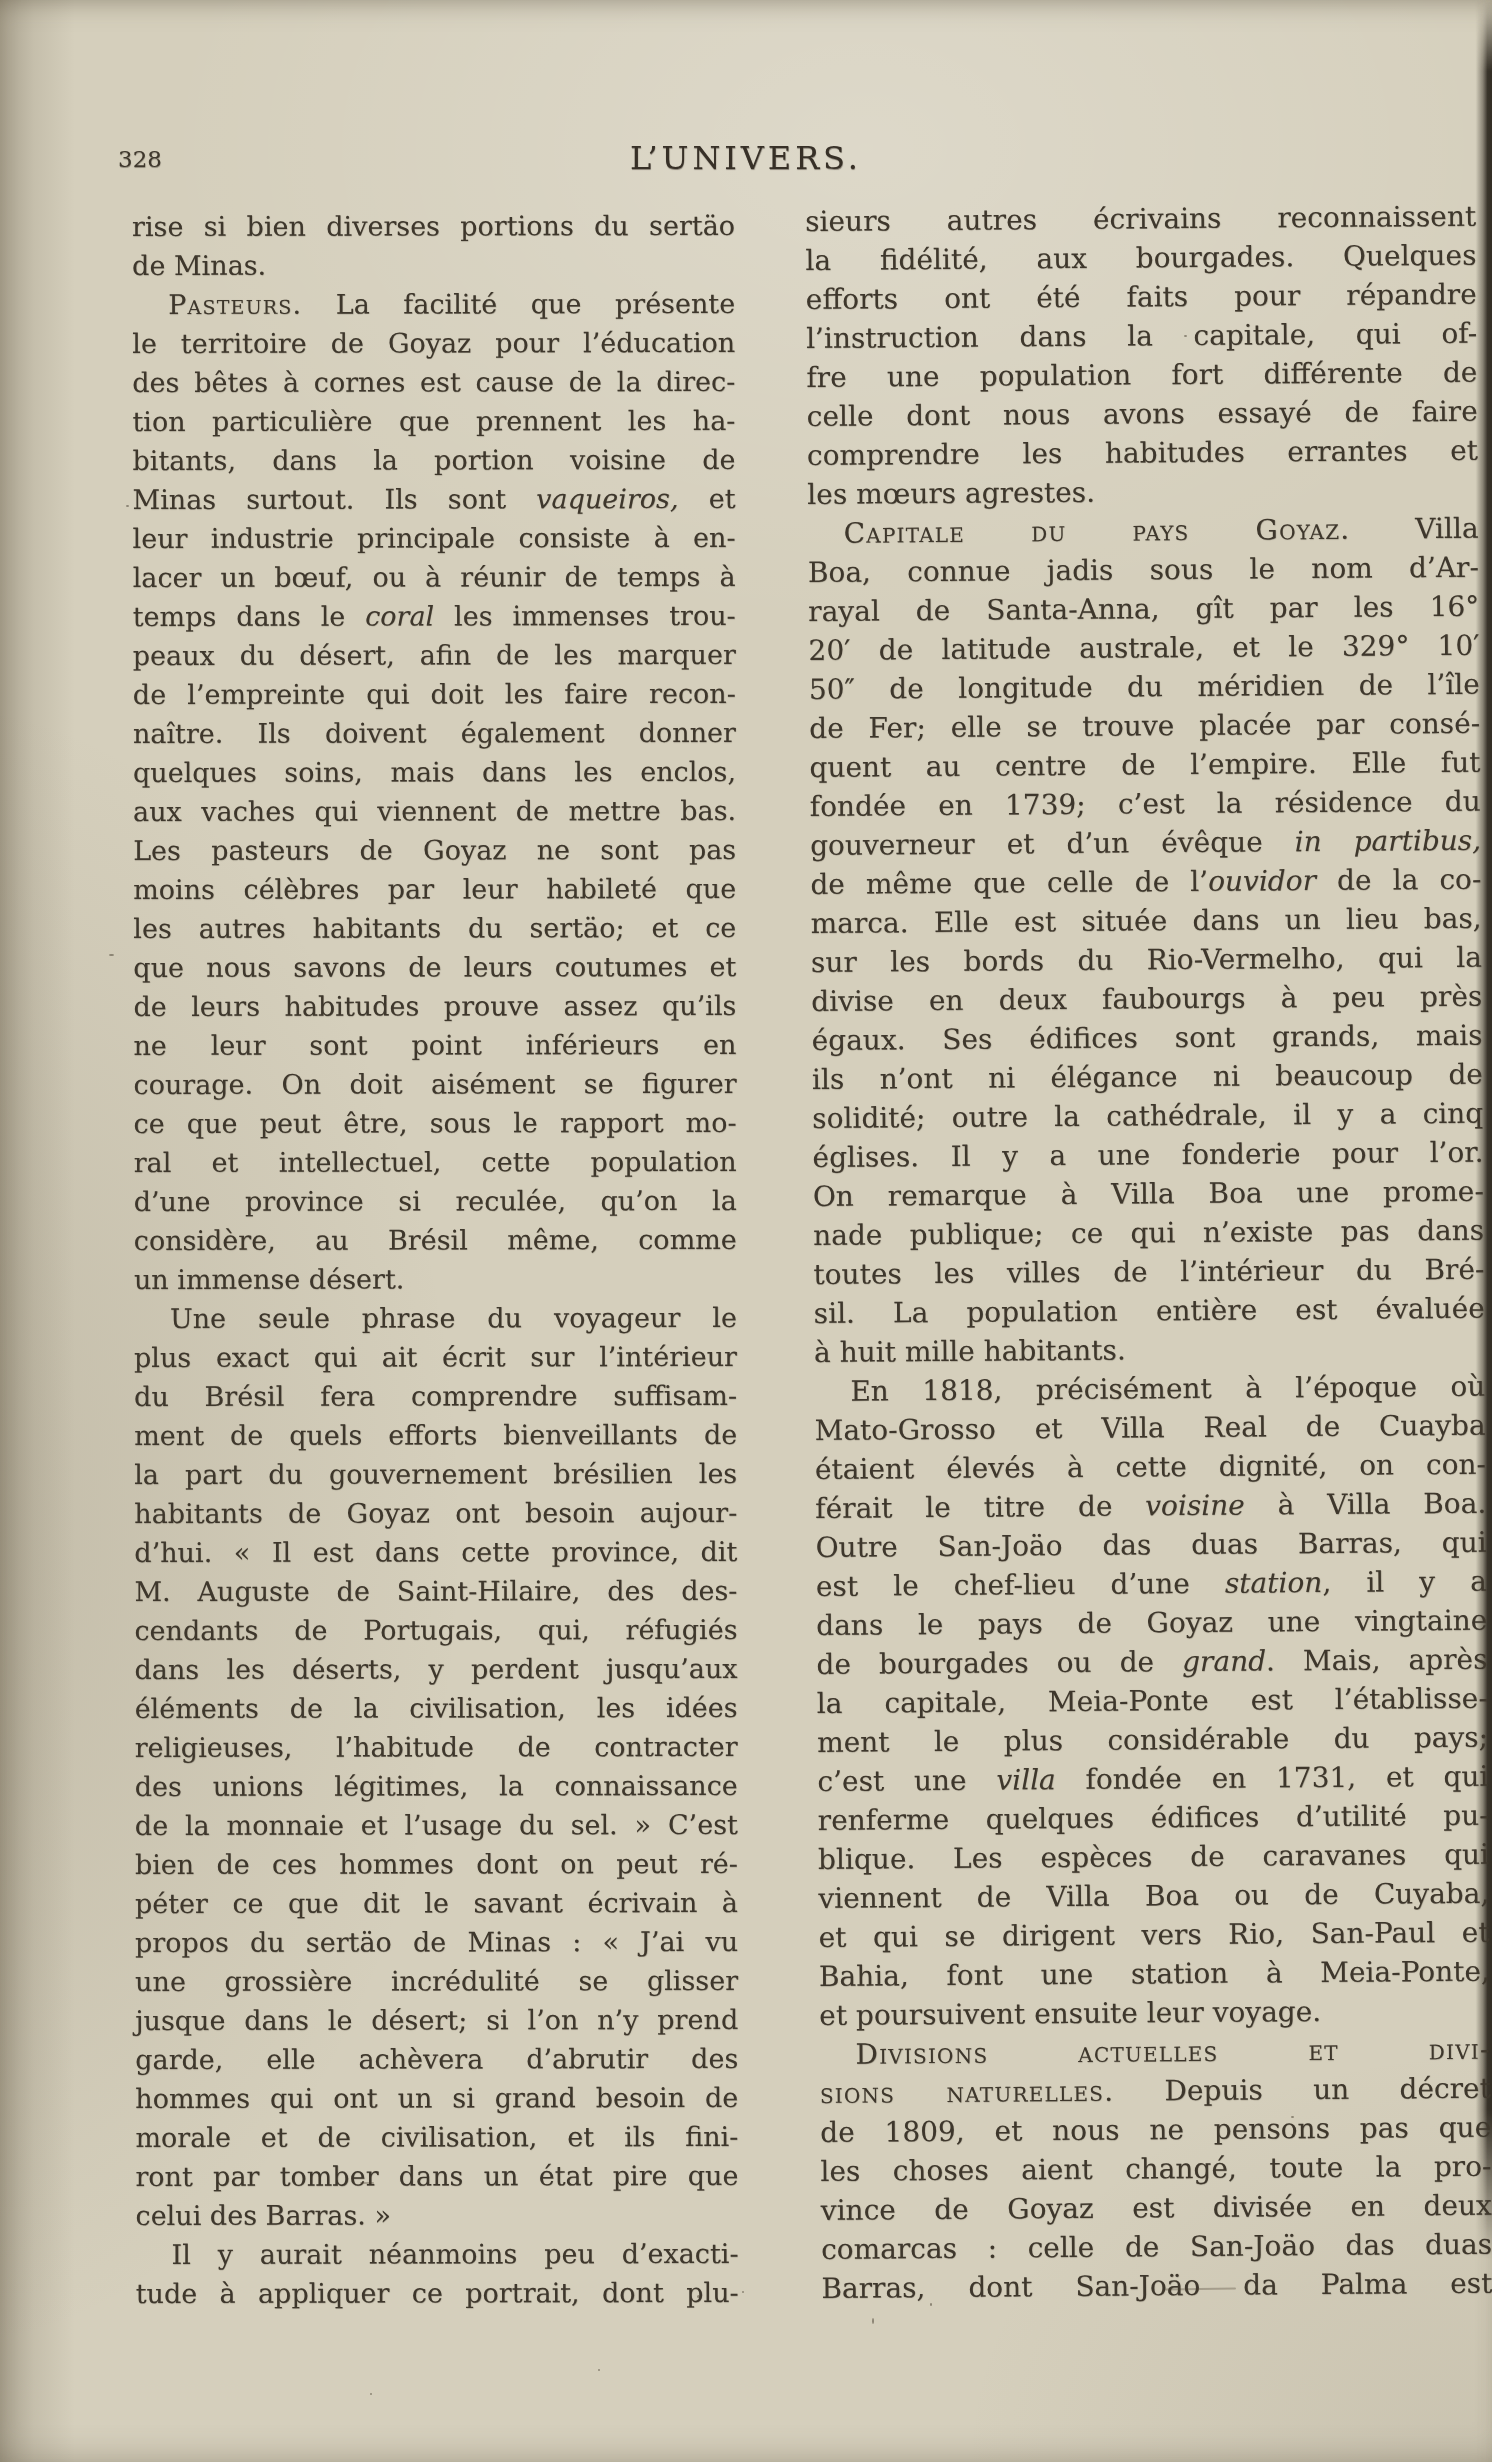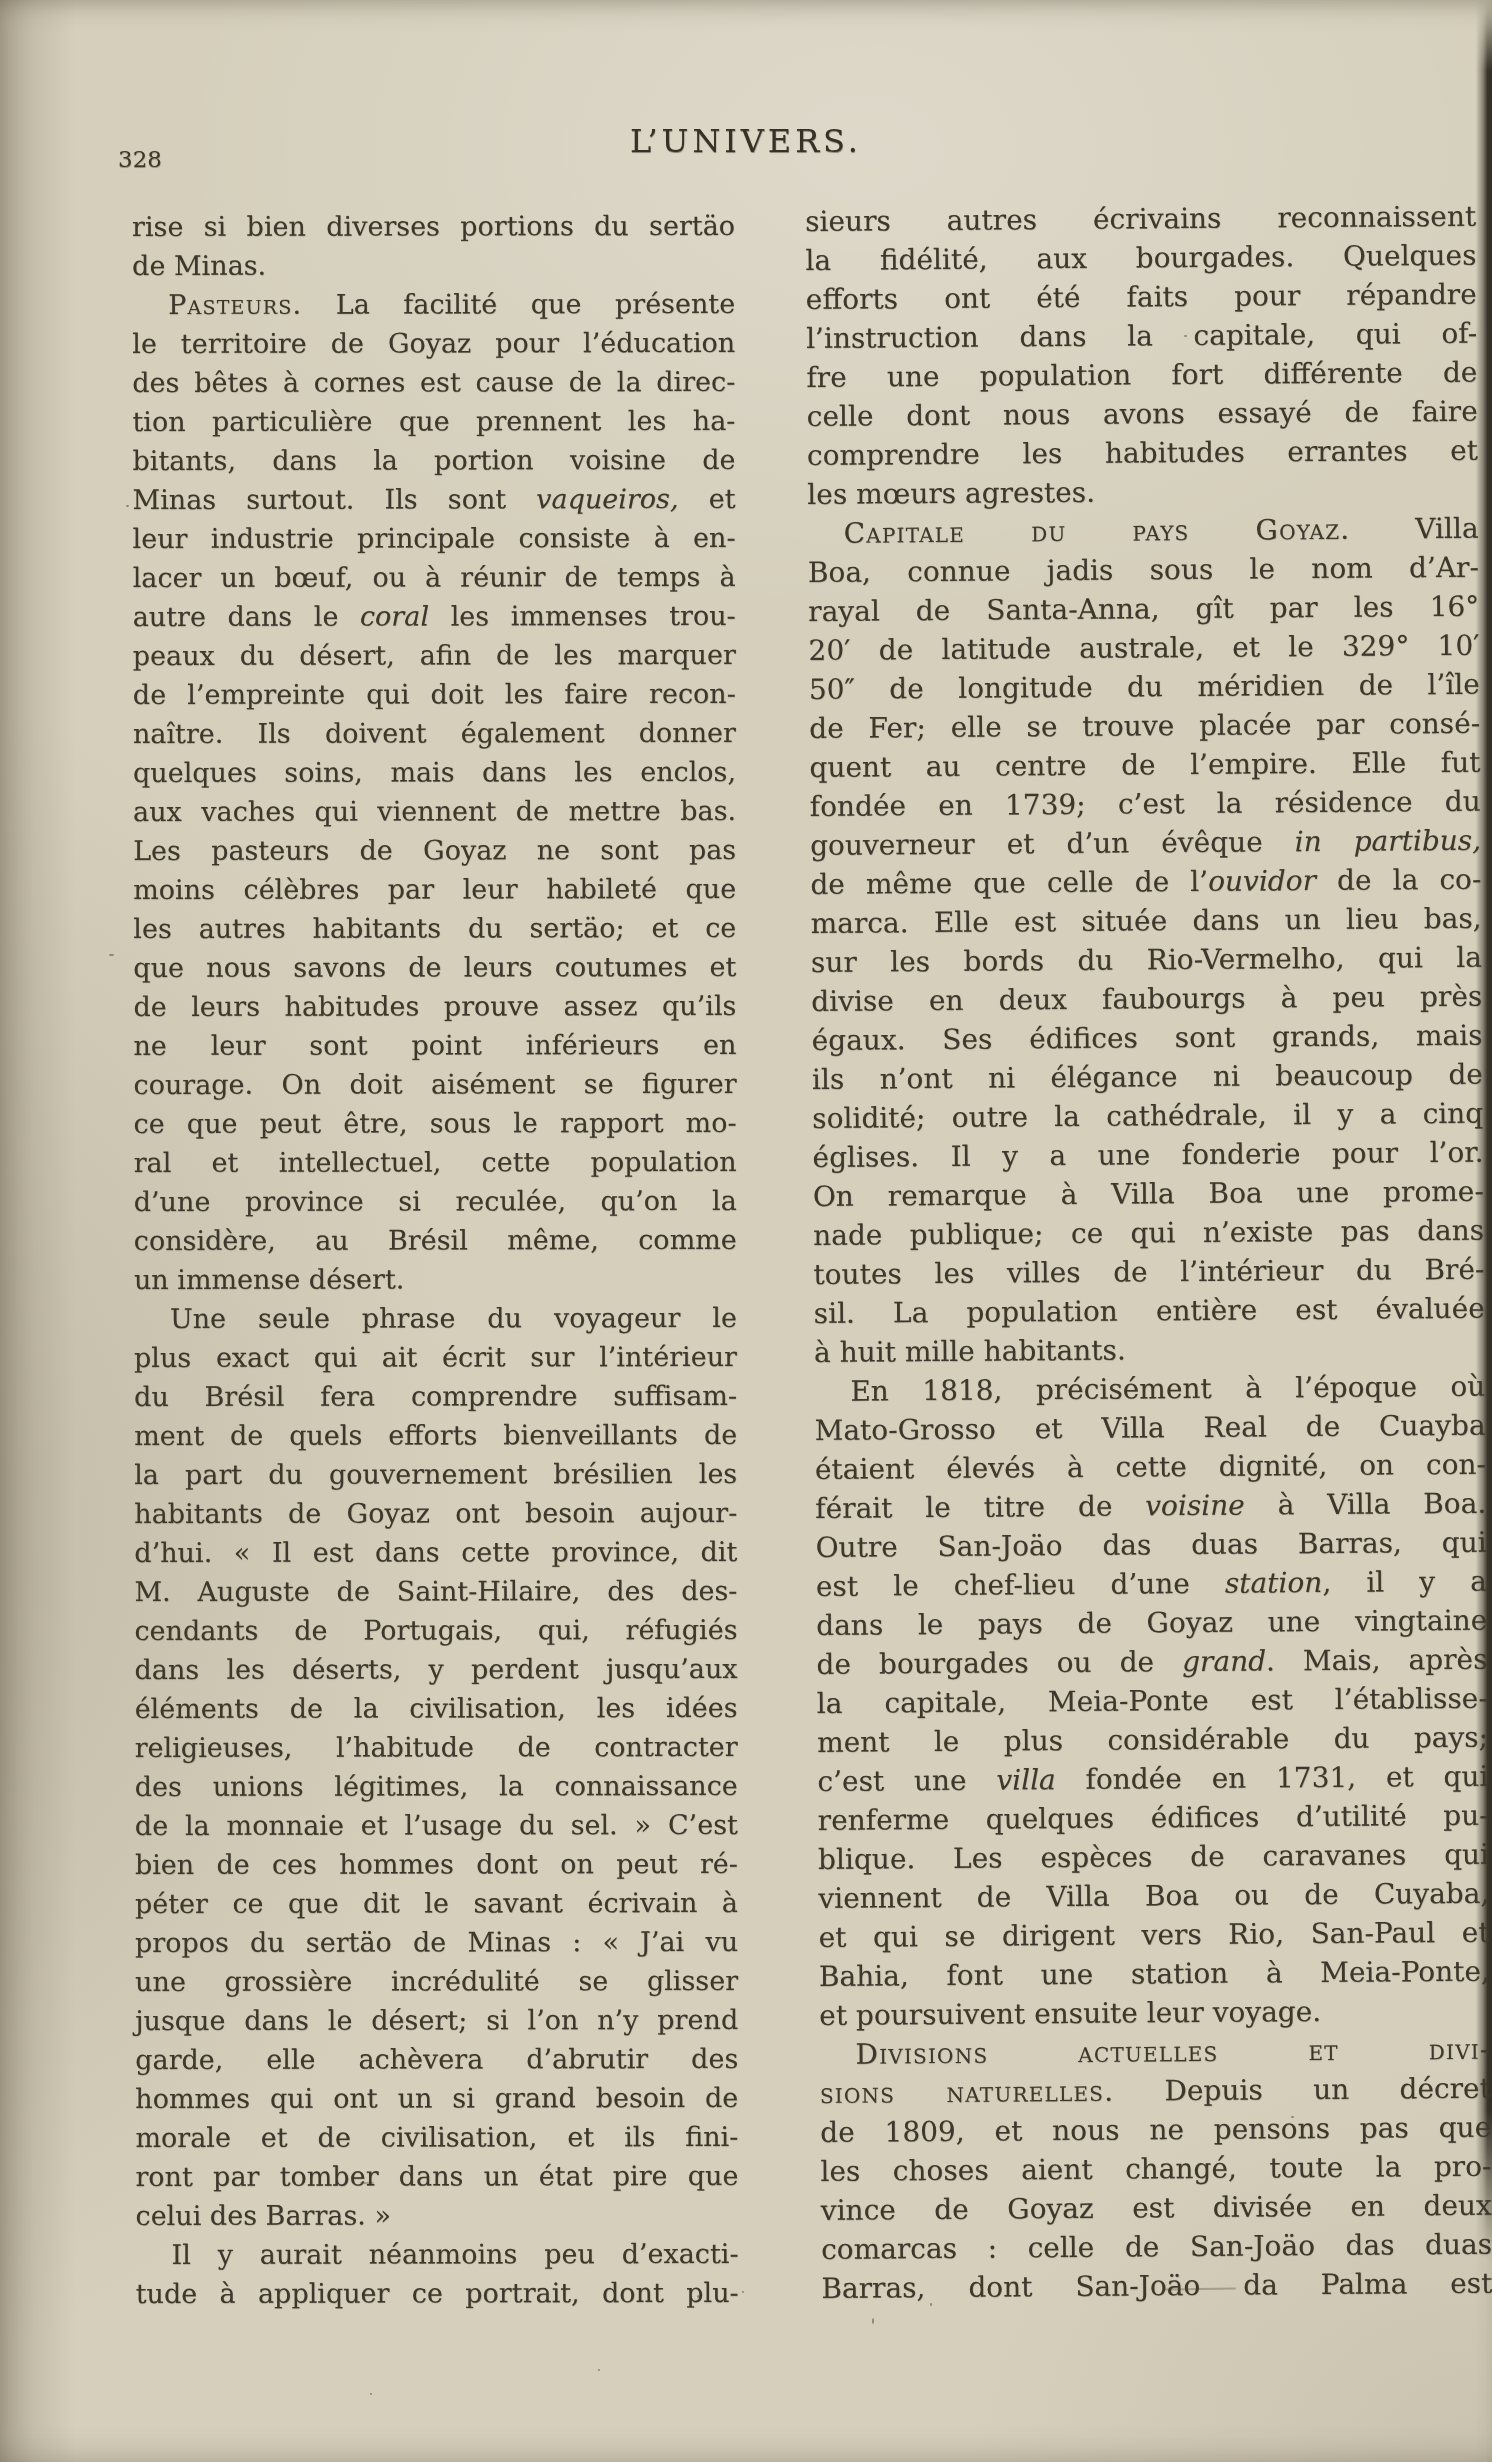--- a/index.html
+++ b/index.html
@@ -34,21 +34,21 @@
     -webkit-mask-image:linear-gradient(to bottom, transparent 0, #000 71px, #000 2110px, transparent 2259px);
             mask-image:linear-gradient(to bottom, transparent 0, #000 71px, #000 2110px, transparent 2259px);
     pointer-events:none;
   }
   .pagenum{
     position:absolute;left:118px;top:148px;
     font-size:23px;line-height:1;color:var(--ink);
     text-shadow:0.3px 0.5px 0.7px rgba(62,55,44,0.45);
   }
   .title{
-    position:absolute;left:630px;top:125px;
+    position:absolute;left:630px;top:142px;
     font-size:32px;line-height:1;letter-spacing:3.9px;color:#373027;
     text-shadow:0.3px 0.5px 0.8px rgba(55,48,39,0.5);
   }
   .col{position:absolute;color:var(--ink);}
   .col-left{left:132px;top:207px;width:603px;font-size:27px;transform:rotate(-0.1deg);transform-origin:0 0;}
   .col-right{left:805px;top:202px;width:671px;font-size:28px;transform:rotate(-0.45deg);transform-origin:0 0;}
   .line{
     height:39px;line-height:39px;
     text-align:justify;text-align-last:justify;
     text-shadow:0.3px 0.5px 0.7px rgba(62,55,44,0.42);
@@ -74,21 +74,21 @@
       <div class="line"><span>rise si bien diverses portions du sertäo</span></div>
       <div class="line pend"><span>de Minas.</span></div>
       <div class="line indent"><span class="sc">Pasteurs.</span><span> La facilité que présente</span></div>
       <div class="line"><span>le territoire de Goyaz pour l’éducation</span></div>
       <div class="line"><span>des bêtes à cornes est cause de la direc-</span></div>
       <div class="line"><span>tion particulière que prennent les ha-</span></div>
       <div class="line"><span>bitants, dans la portion voisine de</span></div>
       <div class="line"><span>Minas surtout. Ils sont </span><span class="it">vaqueiros,</span><span> et</span></div>
       <div class="line"><span>leur industrie principale consiste à en-</span></div>
       <div class="line"><span>lacer un bœuf, ou à réunir de temps à</span></div>
-      <div class="line"><span>autre dans le </span><span class="it">coral</span><span> les immenses trou-</span></div>
+      <div class="line"><span>temps dans le </span><span class="it">coral</span><span> les immenses trou-</span></div>
       <div class="line"><span>peaux du désert, afin de les marquer</span></div>
       <div class="line"><span>de l’empreinte qui doit les faire recon-</span></div>
       <div class="line"><span>naître. Ils doivent également donner</span></div>
       <div class="line"><span>quelques soins, mais dans les enclos,</span></div>
       <div class="line"><span>aux vaches qui viennent de mettre bas.</span></div>
       <div class="line"><span>Les pasteurs de Goyaz ne sont pas</span></div>
       <div class="line"><span>moins célèbres par leur habileté que</span></div>
       <div class="line"><span>les autres habitants du sertäo; et ce</span></div>
       <div class="line"><span>que nous savons de leurs coutumes et</span></div>
       <div class="line"><span>de leurs habitudes prouve assez qu’ils</span></div>

